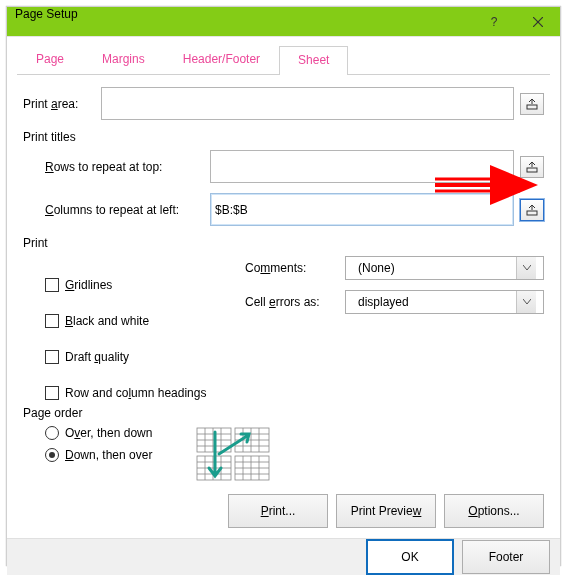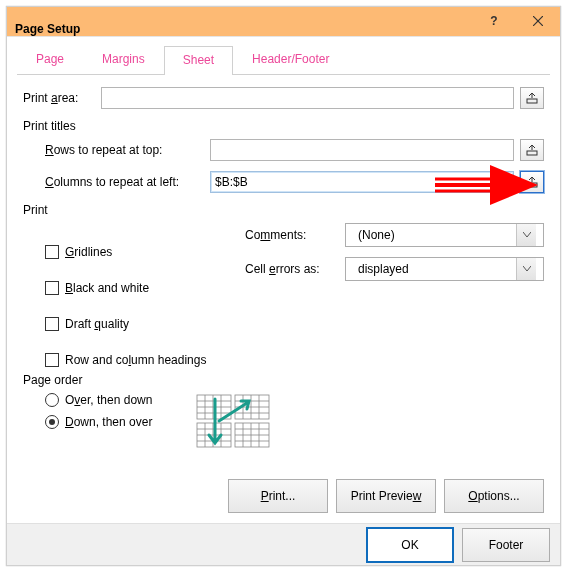--- a/index.html
+++ b/index.html
@@ -1,28 +1,28 @@
 <!DOCTYPE html>
 <html><head>
 <meta charset="utf-8">
 <style>
   * { box-sizing: border-box; font-family: "Segoe UI", Tahoma, sans-serif; font-size: 12px; }
   body { margin: 0; background: #fff; width: 569px; height: 575px; overflow: hidden; position: relative; }
   .dialog { width: 555px; height: 560px; margin: 6px; background: #fff; border: 1px solid #d0d0d0; box-shadow: 0 0 1px rgba(0,0,0,0.3); display: flex; flex-direction: column; }
-  .titlebar { height: 30px; background: #fdba74; display: flex; align-items: flex-end; padding-left: 8px; border-bottom: 1px solid #e5e5e5; font-weight: bold; }
+  .titlebar { height: 30px; background: #84cc16; display: flex; align-items: flex-start; padding-left: 8px; border-bottom: 1px solid #e5e5e5; }
   .titlebar .title { flex: 1; font-size: 12px; }
   .titlebar .tbtn { width: 44px; height: 30px; display: flex; align-items: center; justify-content: center; color: #333; }
   .body { flex: 1; padding: 8px 10px 6px 10px; display: flex; flex-direction: column; }
   .tabs { display: flex; height: 30px; border-bottom: 1px solid #d0d0d0; }
   .tab { padding: 6px 18px; border: 1px solid transparent; border-bottom: none; cursor: default; color: #ec4899; }
   .tab.active { border-color: #d0d0d0; background: #fff; position: relative; top: 1px; }
   .content { flex: 1; padding: 12px 6px 0 6px; }
   .row { display: flex; align-items: center; margin-bottom: 10px; }
   .label { white-space: nowrap; }
-  .input { flex: 1; height: 22px; border: 1px solid #b5b5b5; padding: 2px 4px; background: #fff; }
+  .input { flex: 1; height: 33px; border: 1px solid #b5b5b5; padding: 2px 4px; background: #fff; }
   .input.focus { border: 1px solid #a0c0e0; box-shadow: 0 0 0 1px #cfe4f7 inset; }
   .refbtn { width: 24px; height: 22px; border: 1px solid #adadad; background: linear-gradient(#fefefe,#e9e9e9); margin-left: 6px; display: flex; align-items: center; justify-content: center; }
   .refbtn.focus { border: 1px solid #2a6fc9; box-shadow: 0 0 0 1px #8fb8e8; }
   .section { margin: 4px 0 6px 0; }
   .section > .title { margin-bottom: 6px; }
   .indent { padding-left: 22px; }
   .checkrow { display: flex; align-items: flex-start; margin-bottom: 8px; margin-top: 22px; }
   .checkbox { width: 14px; height: 14px; border: 1px solid #333; margin-right: 6px; background:#fff; }
   .twocol { display: flex; }
   .twocol .left { width: 200px; }
@@ -58,22 +58,22 @@
           <line x1="10" y1="0" x2="0" y2="10" stroke="#333" stroke-width="1.2"></line>
         </svg>
     </div>
   </div>
 
   <div class="body">
 
     <div class="tabs">
       <div class="tab">Page</div>
       <div class="tab">Margins</div>
+      <div class="tab">Header/Footer</div>
       <div class="tab active">Sheet</div>
-      <div class="tab">Header/Footer</div>
     </div>
 
     <div class="content">
 
       <div class="row">
         <span class="label" style="width:78px;">Print <span class="ul">a</span>rea:</span>
         <input class="input" value="" style="">
         <div class="refbtn">
           <svg width="12" height="12">
               <rect x="1" y="7" width="10" height="4" fill="none" stroke="#333"></rect>

